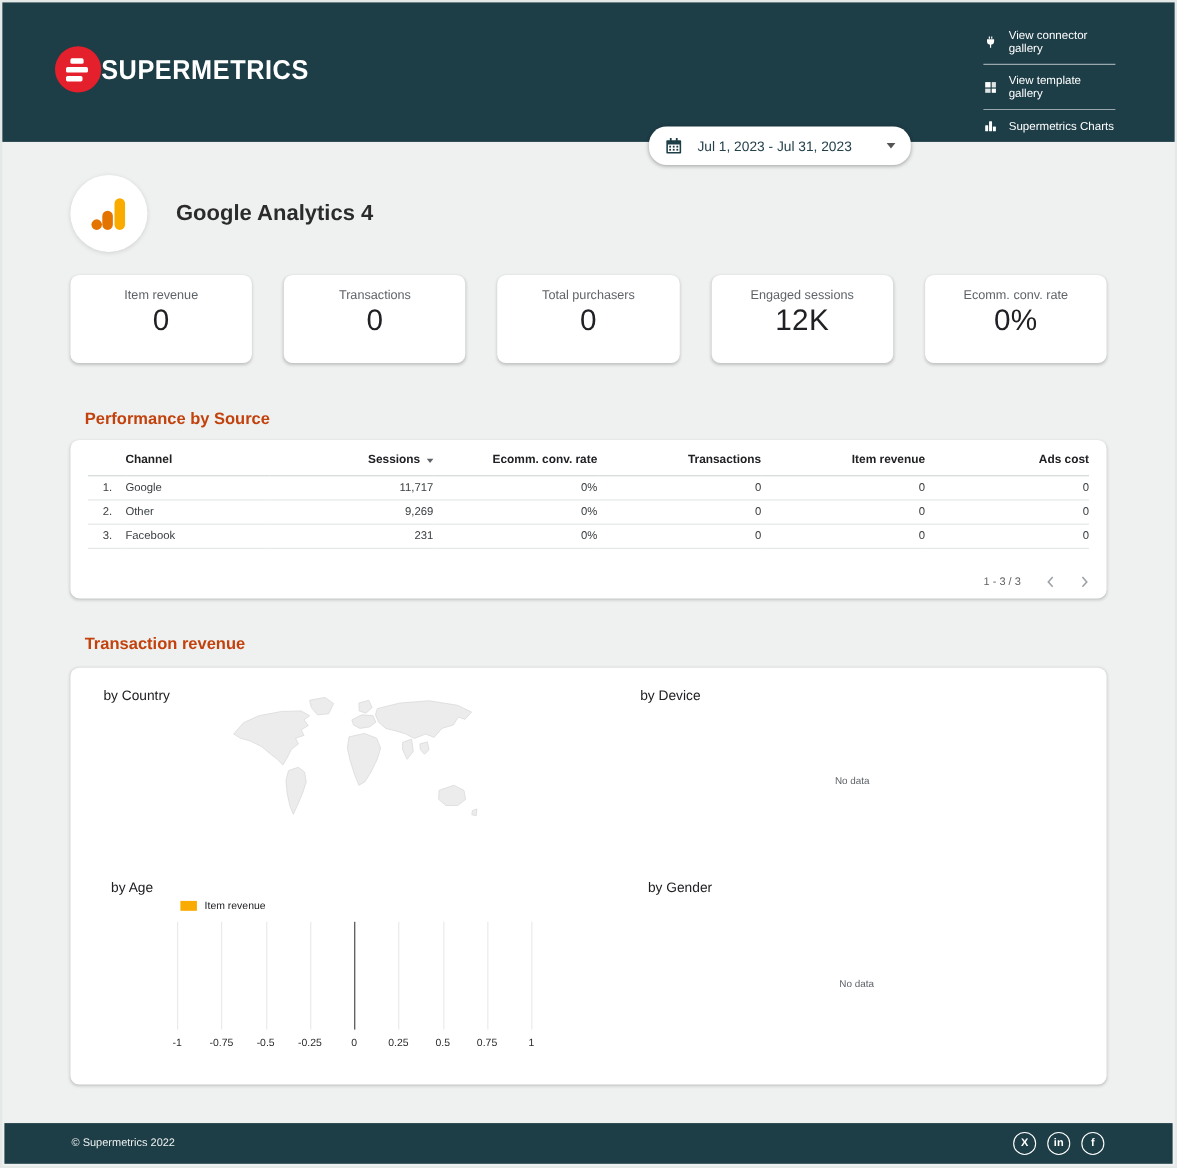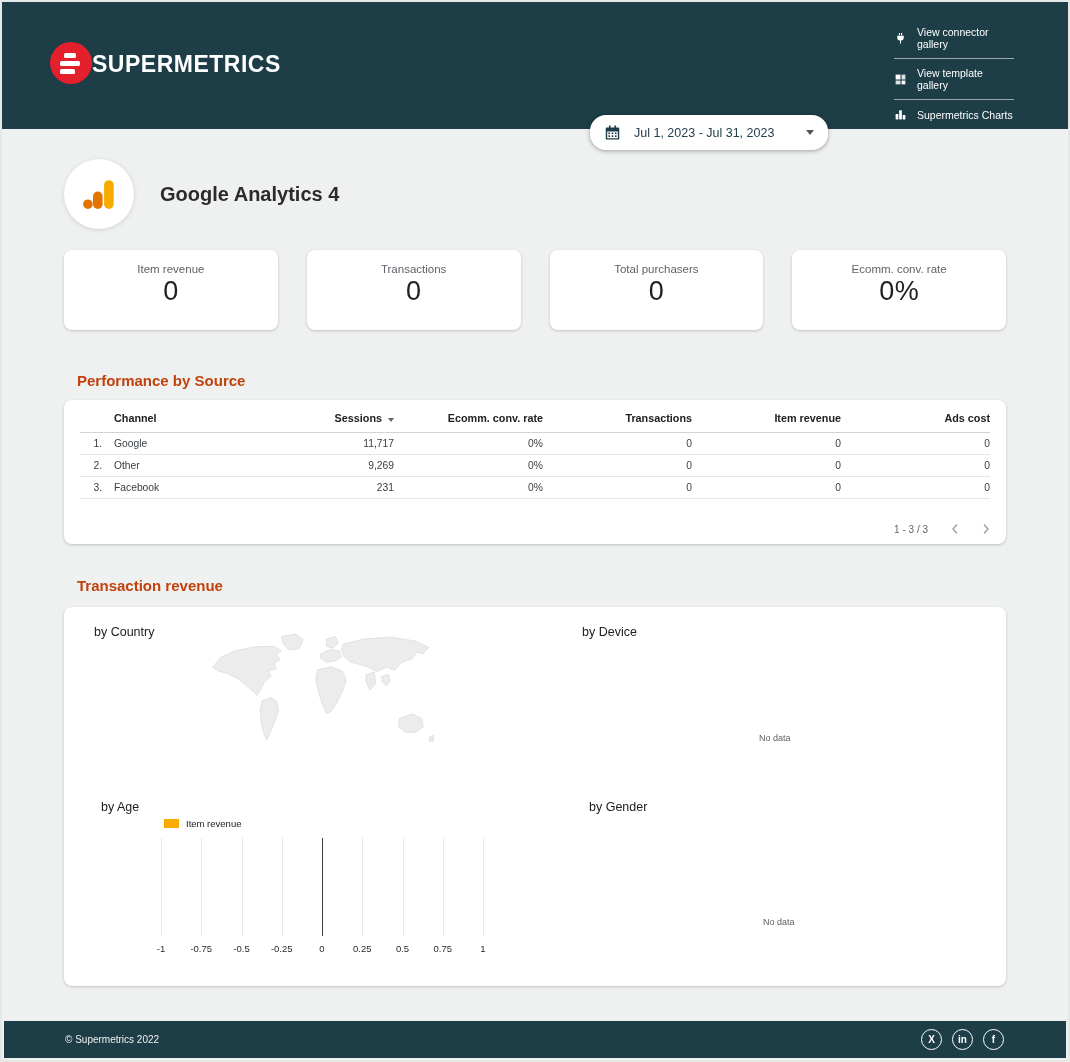--- a/index.html
+++ b/index.html
@@ -60,21 +60,21 @@
   td.idx { text-align:right; padding-right:12px; }
   col.c-idx { width:34px; } col.c-channel { width:auto; } col.c-num { width:149px; }
   .sort-caret { display:inline-block; width:0; height:0; border-left:3.5px solid transparent;
                 border-right:3.5px solid transparent; border-top:4.5px solid #5f6368; margin-left:6px; }
   .pagination { position:absolute; right:16px; bottom:9px; display:flex; align-items:center; gap:23px; }
   .pag-label { font-size:10px; color:#5f6368; }
   .pag-btn { cursor:pointer; display:flex; align-items:center; }
 
   .panels-card { height:379px; margin-bottom:40px; }
   .panel-label { position:absolute; font-size:12.5px; color:#202124; }
-  .nodata { position:absolute; font-size:9px; color:#5f6368;margin-top:28px; }
+  .nodata { position:absolute; font-size:9px; color:#5f6368; }
   .worldmap { position:absolute; left:133px; top:12px; width:256px; height:158px; cursor:grab; }
 
   .age-legend { position:absolute; left:100px; top:211px; display:flex; align-items:center; gap:7px; }
   .age-swatch { width:15px; height:9px; background:#f9ab00; }
   .age-legend-label { font-size:9.5px; color:#202124; }
   .age-chart { position:absolute; left:97px; top:231px; width:322px; height:98px; }
   .gridline { position:absolute; top:0; bottom:0; width:1px; background:#e8e8e8; }
   .gridline.zero { background:#3c3c3c; }
   .age-ticks { position:absolute; left:97px; top:336px; width:322px; height:14px; }
   .age-tick { position:absolute; transform:translateX(-50%); font-size:9.5px; color:#2b2b2b; }
@@ -173,20 +173,24 @@
         <div class="kpi-label">Item revenue</div>
         <div class="kpi-value">0</div>
       </div>
       <div class="kpi">
         <div class="kpi-label">Transactions</div>
         <div class="kpi-value">0</div>
       </div>
       <div class="kpi">
         <div class="kpi-label">Total purchasers</div>
         <div class="kpi-value">0</div>
+      </div>
+      <div class="kpi">
+        <div class="kpi-label">Engaged sessions</div>
+        <div class="kpi-value">12K</div>
       </div>
       <div class="kpi">
         <div class="kpi-label">Ecomm. conv. rate</div>
         <div class="kpi-value">0%</div>
       </div>
     </section>
 
     <h2 class="section-title">Performance by Source</h2>
 
     <section class="card table-card">

